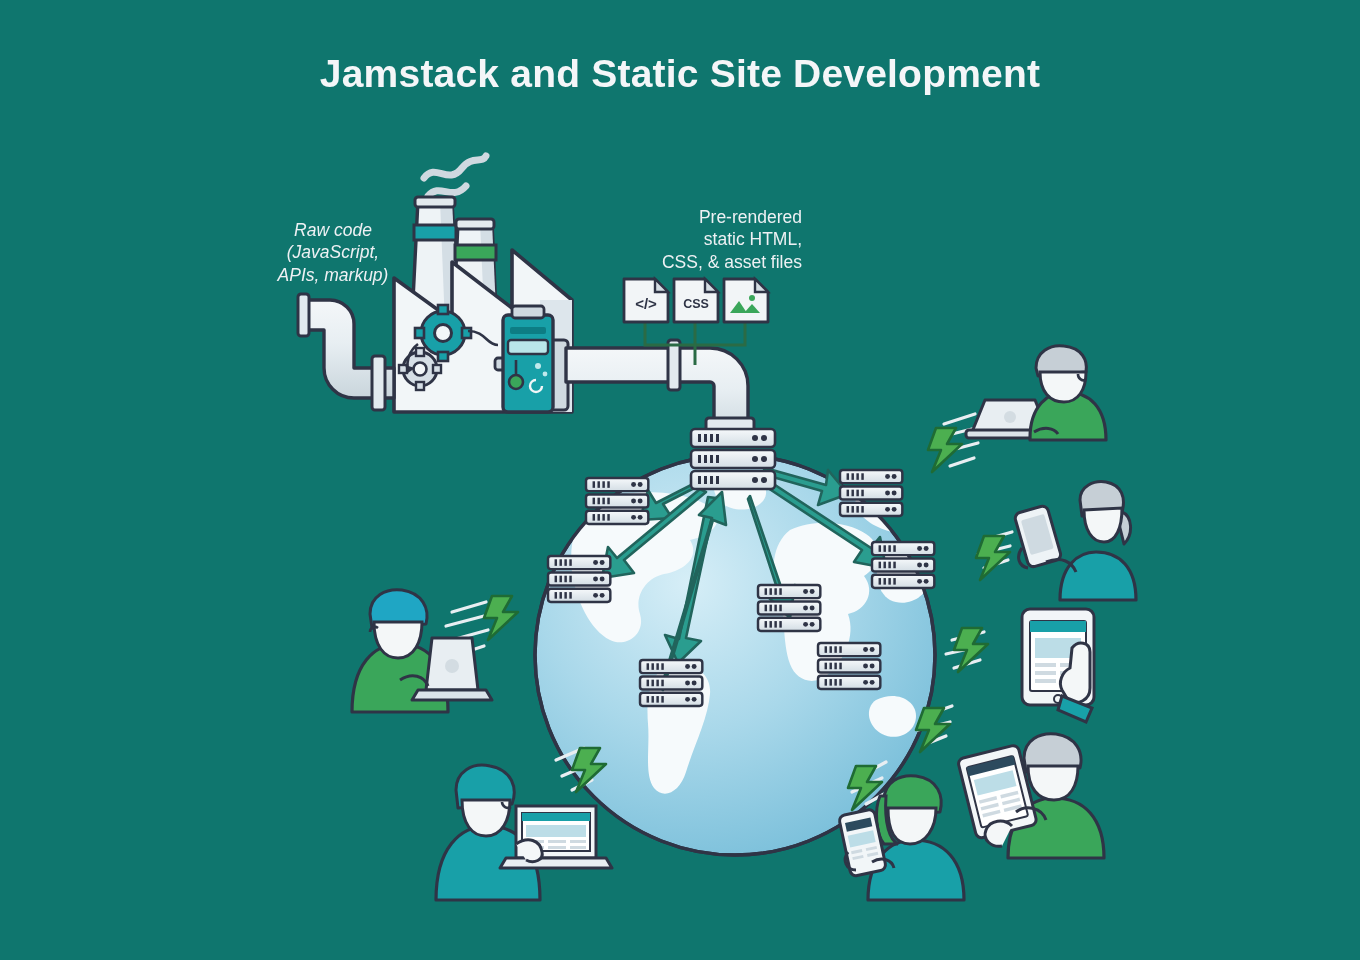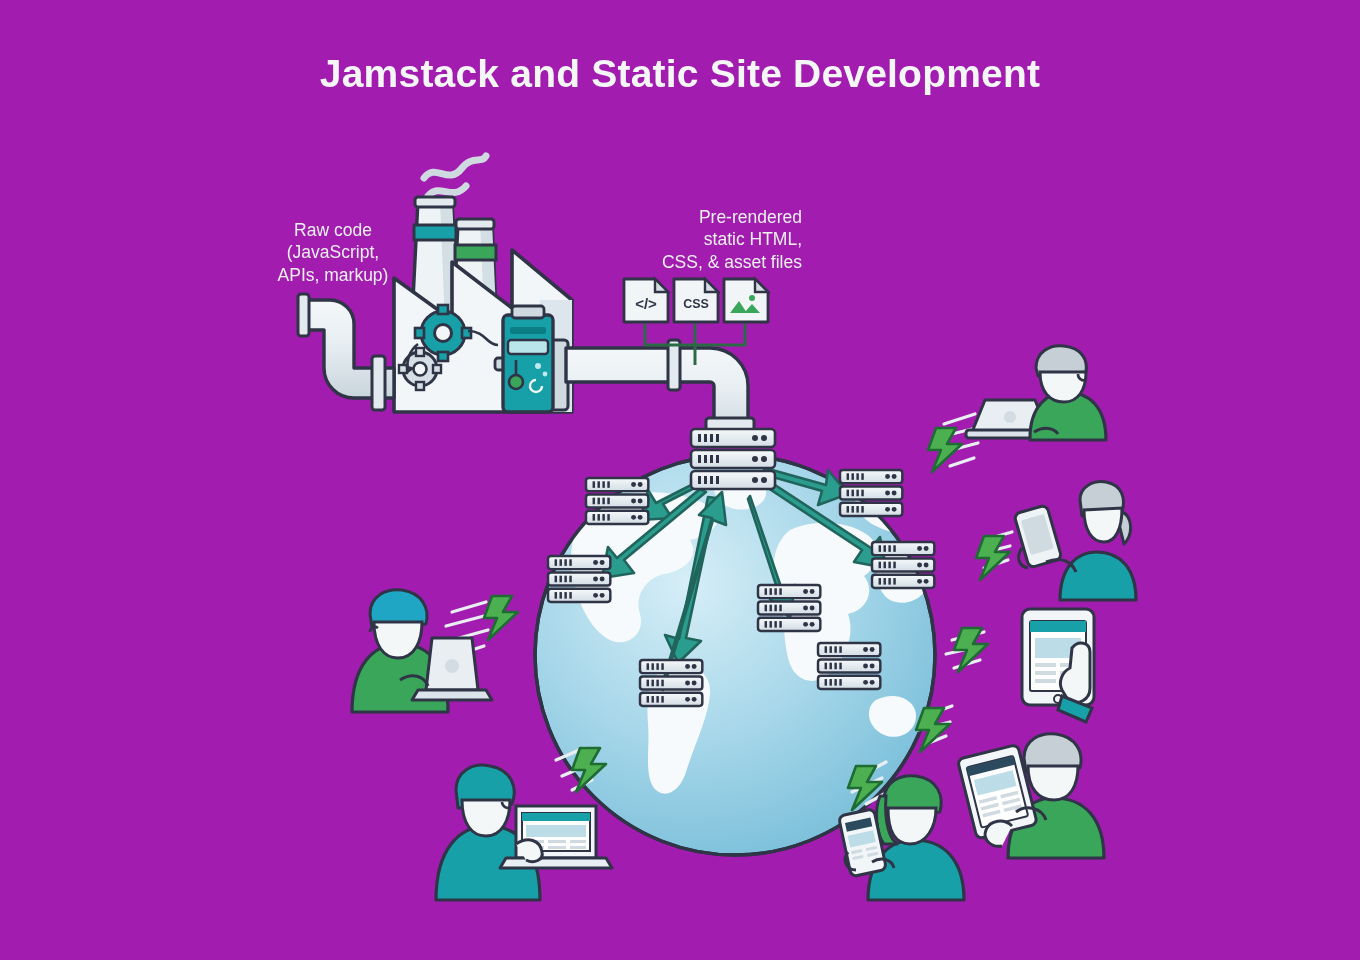--- a/index.html
+++ b/index.html
@@ -10,42 +10,42 @@
   body {
     width: 1360px;
     height: 960px;
     overflow: hidden;
     font-family: "Liberation Sans", sans-serif;
   }
   #stage {
     position: relative;
     width: 1360px;
     height: 960px;
-    background: #a21caf;
+    background: #0f766e;
   }
   #page-title {
     position: absolute;
     top: 52px;
     left: 0;
     width: 1360px;
     text-align: center;
     color: #f4f6f8;
     font-size: 39px;
     font-weight: bold;
     letter-spacing: 0.2px;
   }
   .anno {
     position: absolute;
     color: #eef1f4;
     font-size: 17.5px;
     line-height: 1.28;
     text-align: center;
     white-space: pre-line;
   }
-  #label-raw-code   { left: 238px; top: 219px; width: 190px; }
+  #label-raw-code   { left: 238px; top: 219px; width: 190px; font-style: italic; }
   #label-prerender  { left: 602px; top: 206px; width: 200px; text-align: right; }
   #label-highspeed  { left: 378px; top: 489px; width: 196px; }
   svg.art {
     position: absolute;
     left: 0;
     top: 0;
   }
 </style>
 </head>
 <body>

